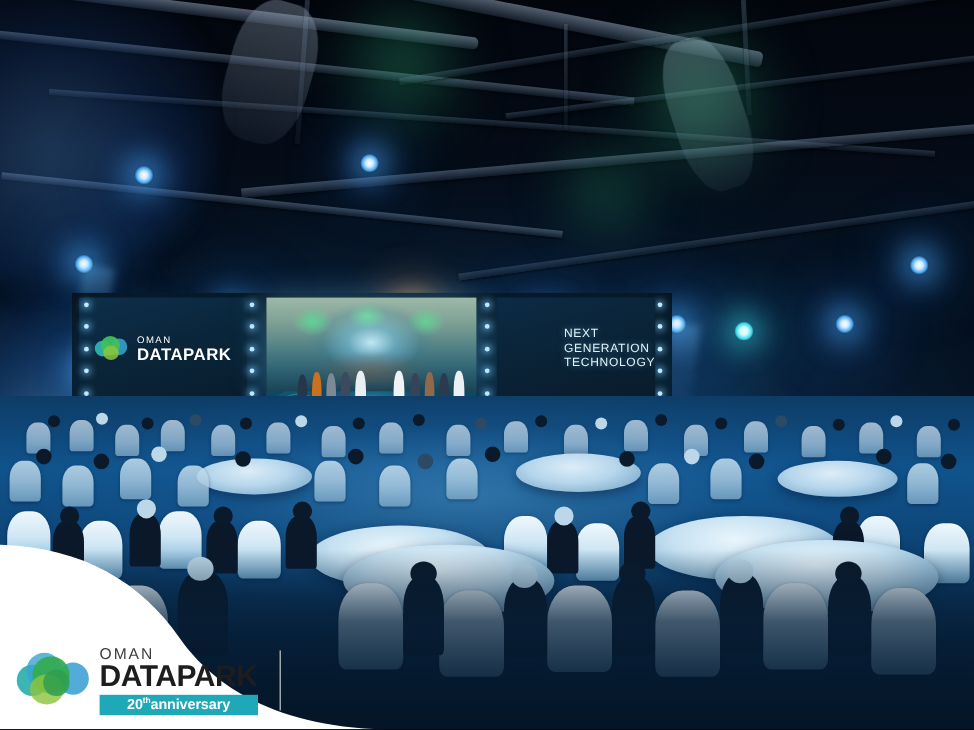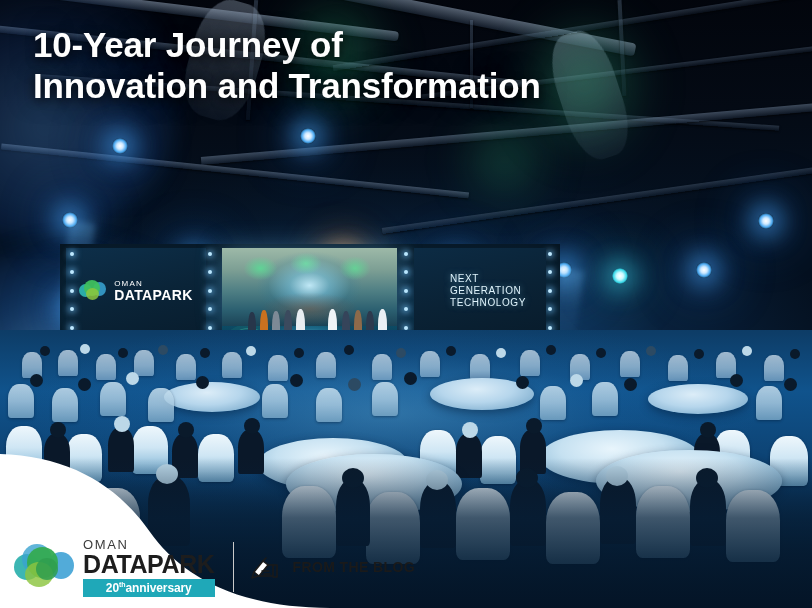--- a/index.html
+++ b/index.html
@@ -132,21 +132,21 @@
     justify-content: center;
     gap: 7px;
   }
   .panel-right {
     position: absolute;
     left: 414px; top: 248px;
     width: 132px; height: 86px;
     background: linear-gradient(165deg, #0c2b44 0%, #0a2235 55%, #081c2c 100%);
     display: flex;
     align-items: center;
-    justify-content: center;
+    justify-content: flex-end;
     padding-left: 16px;
     box-sizing: border-box;
   }
   .ngt-text {
     color: #dff3fb;
     font-size: 10px;
     line-height: 12px;
     letter-spacing: 0.6px;
     font-weight: 400;
     text-shadow: 0 0 6px rgba(150,230,255,0.5);
@@ -663,24 +663,20 @@
       <div class="head" style="left:342px; top:138px; width:22px; height:20px;"></div>
       <div class="head light" style="left:426px; top:140px; width:22px; height:20px;"></div>
       <div class="head" style="left:516px; top:138px; width:22px; height:20px;"></div>
       <div class="head light" style="left:606px; top:136px; width:22px; height:20px;"></div>
       <div class="head" style="left:696px; top:138px; width:22px; height:20px;"></div>
 
       <div class="aud-floor"></div>
     </div>
   </div>
 
-  <div class="title">
-    <span class="line">10-Year Journey of</span>
-    <span class="line">Innovation and Transformation</span>
-  </div>
 
   <div class="footer-shape">
     <svg viewBox="0 0 352 168" preserveAspectRatio="none" aria-hidden="true">
       <path d="M0,14 C70,16 118,46 150,92 C178,132 232,168 330,168 L0,168 Z" fill="#ffffff"></path>
     </svg>
   </div>
 
   <div class="footer-content">
     <div class="brand-mark">
       <i class="bm-1"></i>
@@ -692,29 +688,15 @@
     </div>
 
     <div class="wordmark">
       <span class="wm-oman">OMAN</span>
       <span class="wm-datapark">DATAPARK</span>
       <span class="wm-anniv"><span>20</span><sup>th</sup><span>anniversary</span></span>
     </div>
 
     <div class="divider"></div>
 
-    <div class="blog-group">
-      <span class="blog-icon">
-        <svg viewBox="0 0 32 28" fill="none" stroke="#1a1a1a" stroke-width="1.6" stroke-linecap="round" stroke-linejoin="round">
-          <path d="M4 19 L13 8 L18 12 L9 23 Z" fill="#ffffff"></path>
-          <path d="M4 19 L2 25 L8 23"></path>
-          <path d="M13 8 L16 5"></path>
-          <path d="M9 23 L23 23 L23 12 L18 12"></path>
-          <path d="M23 12 L27 12 L27 24 L23 24"></path>
-          <path d="M12 18 L19 18"></path>
-          <path d="M14 21 L20 21"></path>
-        </svg>
-      </span>
-      <span class="blog-label">FROM THE BLOG</span>
-    </div>
   </div>
 
 </div>
 
 </body></html>

